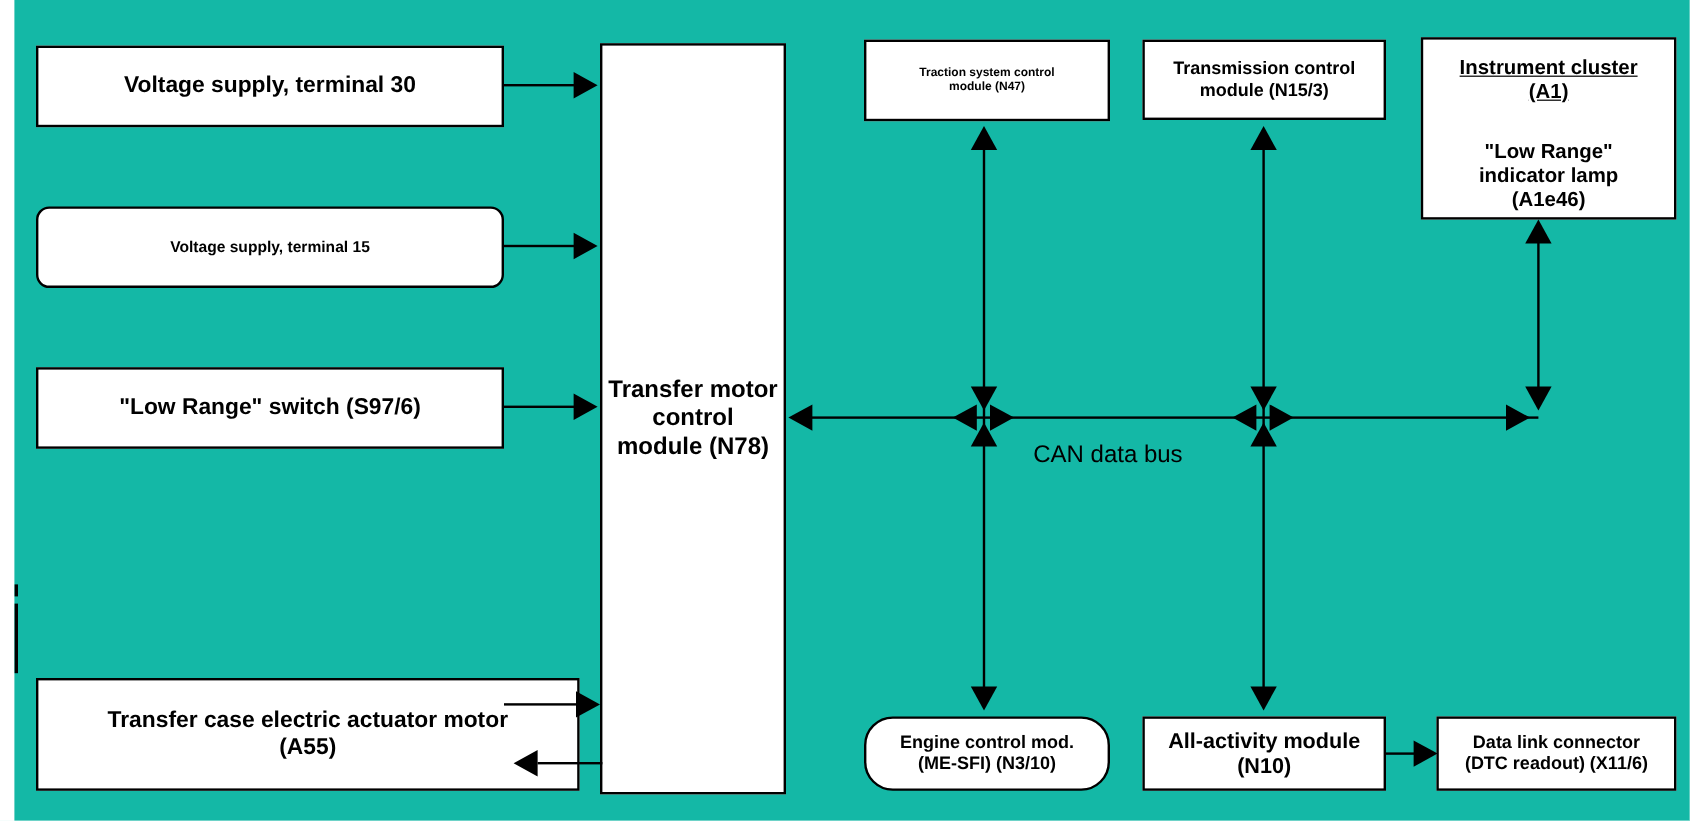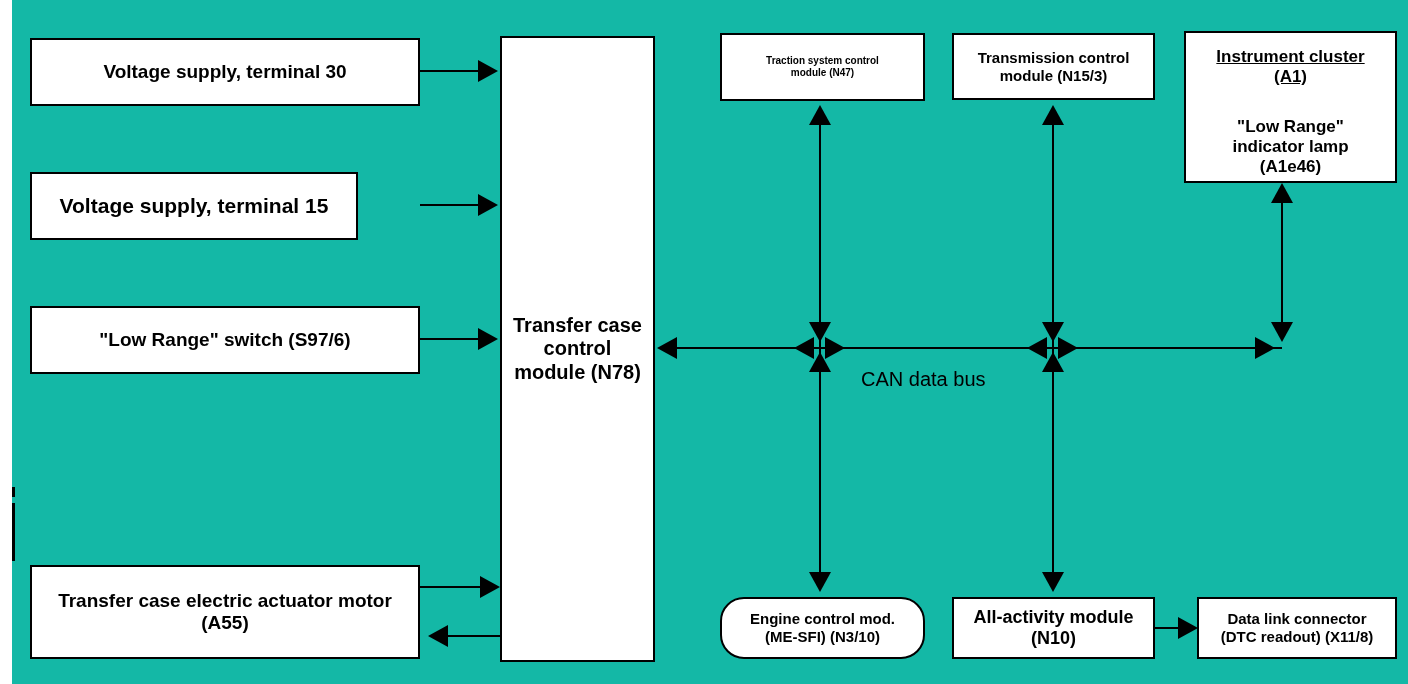--- a/index.html
+++ b/index.html
@@ -41,35 +41,35 @@
 
 <div id="canvas">
 
   <div class="edge-mark" style="left:0px;top:487px;width:3px;height:10px;"></div>
   <div class="edge-mark" style="left:0px;top:503px;width:3px;height:58px;"></div>
 
   <div class="box" style="left:18px;top:38px;width:390px;height:68px;font-size:19px;">
     <span>Voltage supply, terminal 30</span>
   </div>
 
-  <div class="box" style="left:18px;top:172px;width:328px;height:68px;font-size:21px;">
+  <div class="box" style="left:18px;top:172px;width:390px;height:68px;font-size:13px;border-radius:11px;">
     <span>Voltage supply, terminal 15</span>
   </div>
 
   <div class="box" style="left:18px;top:306px;width:390px;height:68px;font-size:19px;">
     <span>"Low Range" switch (S97/6)</span>
   </div>
 
-  <div class="box" style="left:18px;top:565px;width:390px;height:94px;font-size:19px;">
+  <div class="box" style="left:18px;top:565px;width:453px;height:94px;font-size:19px;">
     <span>Transfer case electric actuator motor
 (A55)</span>
   </div>
 
   <div class="box" style="left:488px;top:36px;width:155px;height:626px;font-size:20px;">
-    <span>Transfer case
+    <span>Transfer motor
 control
 module (N78)</span>
   </div>
 
   <div class="box" style="left:708px;top:33px;width:205px;height:68px;font-size:10px;">
     <span>Traction system control
 module (N47)</span>
   </div>
 
   <div class="box" style="left:940px;top:33px;width:203px;height:67px;font-size:15px;">
@@ -90,21 +90,21 @@
 (ME-SFI) (N3/10)</span>
   </div>
 
   <div class="box" style="left:940px;top:597px;width:203px;height:62px;font-size:18px;">
     <span>All-activity module
 (N10)</span>
   </div>
 
   <div class="box" style="left:1185px;top:597px;width:200px;height:62px;font-size:15px;">
     <span>Data link connector
-(DTC readout) (X11/8)</span>
+(DTC readout) (X11/6)</span>
   </div>
 
   <div class="hline" style="left:408px;top:70px;width:60px;"></div>
   <div class="arrow ar-right" style="left:466px;top:60px;"></div>
 
   <div class="hline" style="left:408px;top:204px;width:60px;"></div>
   <div class="arrow ar-right" style="left:466px;top:194px;"></div>
 
   <div class="hline" style="left:408px;top:338px;width:60px;"></div>
   <div class="arrow ar-right" style="left:466px;top:328px;"></div>

